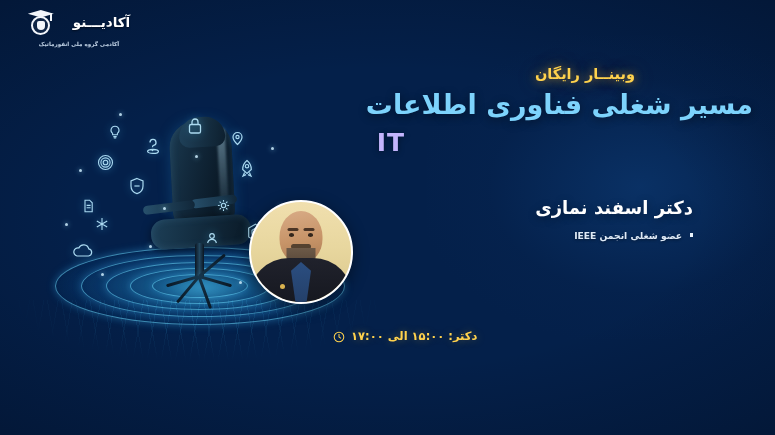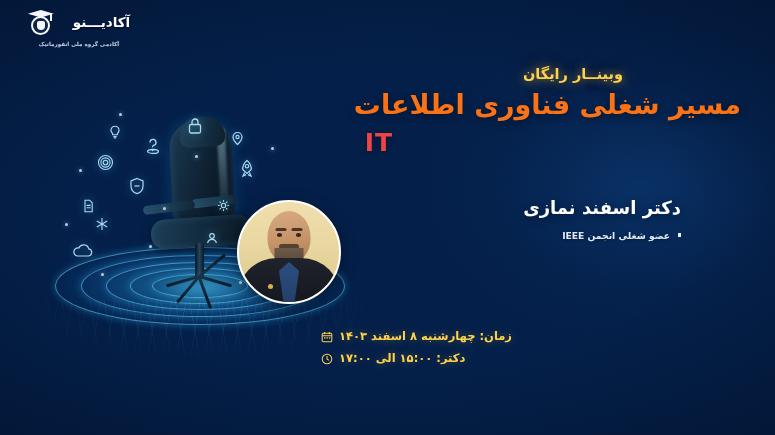--- a/index.html
+++ b/index.html
@@ -185,39 +185,39 @@
   }
   .ic svg { display:block; }
   .spark {
     position:absolute; width:3px; height:3px; border-radius:50%;
     background:#cfefff; box-shadow:0 0 5px rgba(150,225,255,0.9);
     opacity:0.85;
   }
 
   
   .content {
-    position:absolute; right:34px; top:0;
+    position:absolute; right:22px; top:0;
     width:520px; height:435px;
     text-align:right; direction:rtl;
   }
   .kicker {
     position:absolute; right:118px; top:66px;
     color:#ffd24d; font-size:14.5px; font-weight:700;
     letter-spacing:0.5px;
     text-shadow:0 0 10px rgba(255,190,50,0.6), 0 0 22px rgba(255,170,20,0.35);
   }
   .title {
     position:absolute; right:0px; top:88px; width:520px;
-    color:#f97316; font-size:27px; font-weight:800;
+    color:#7dd3fc; font-size:27px; font-weight:800;
     letter-spacing:0.2px; line-height:1.25;
     text-shadow:0 2px 10px rgba(0,0,0,0.45);
   }
   .title-en {
     position:absolute; right:348px; top:128px;
-    color:#ef4444; font-size:25px; font-weight:800;
+    color:#c4b5fd; font-size:25px; font-weight:800;
     letter-spacing:1px; direction:ltr;
     text-shadow:0 1px 6px rgba(0,0,0,0.4);
   }
 
   .speaker-block { position:absolute; right:60px; top:196px; width:360px; }
   .speaker-name {
     color:#ffffff; font-size:18px; font-weight:800; line-height:1.3;
     text-shadow:0 2px 8px rgba(0,0,0,0.4);
   }
   .bullets { margin-top:9px; list-style:none; }
@@ -458,32 +458,20 @@
         <div class="p-beard"></div>
         <div class="p-neck"></div>
         <div class="p-suit"></div>
         <div class="p-shirt"></div>
         <div class="p-pin"></div>
       </div>
     </div>
 
     <div class="meta">
       <div class="meta-row">
-        <span class="mtxt">زمان: چهارشنبه ۸ اسفند ۱۴۰۳</span>
-        <span class="mic">
-          <svg viewBox="0 0 14 14" fill="none" stroke="currentColor" stroke-width="1.2">
-            <rect x="1.4" y="2.6" width="11.2" height="10" rx="1.3"></rect>
-            <path d="M1.4 5.6h11.2M4.3 1.3v2.4M9.7 1.3v2.4"></path>
-            <rect x="3.6" y="7.3" width="1.6" height="1.5" fill="currentColor" stroke="none"></rect>
-            <rect x="6.4" y="7.3" width="1.6" height="1.5" fill="currentColor" stroke="none"></rect>
-            <rect x="9.2" y="7.3" width="1.6" height="1.5" fill="currentColor" stroke="none"></rect>
-          </svg>
-        </span>
-      </div>
-      <div class="meta-row">
         <span class="mtxt">دکتر: ۱۵:۰۰ الی ۱۷:۰۰</span>
         <span class="mic">
           <svg viewBox="0 0 14 14" fill="none" stroke="currentColor" stroke-width="1.2">
             <circle cx="7" cy="7" r="5.6"></circle>
               <path d="M7 3.6V7l2.4 1.6"></path>
           </svg>
         </span>
       </div>
     </div>
 

